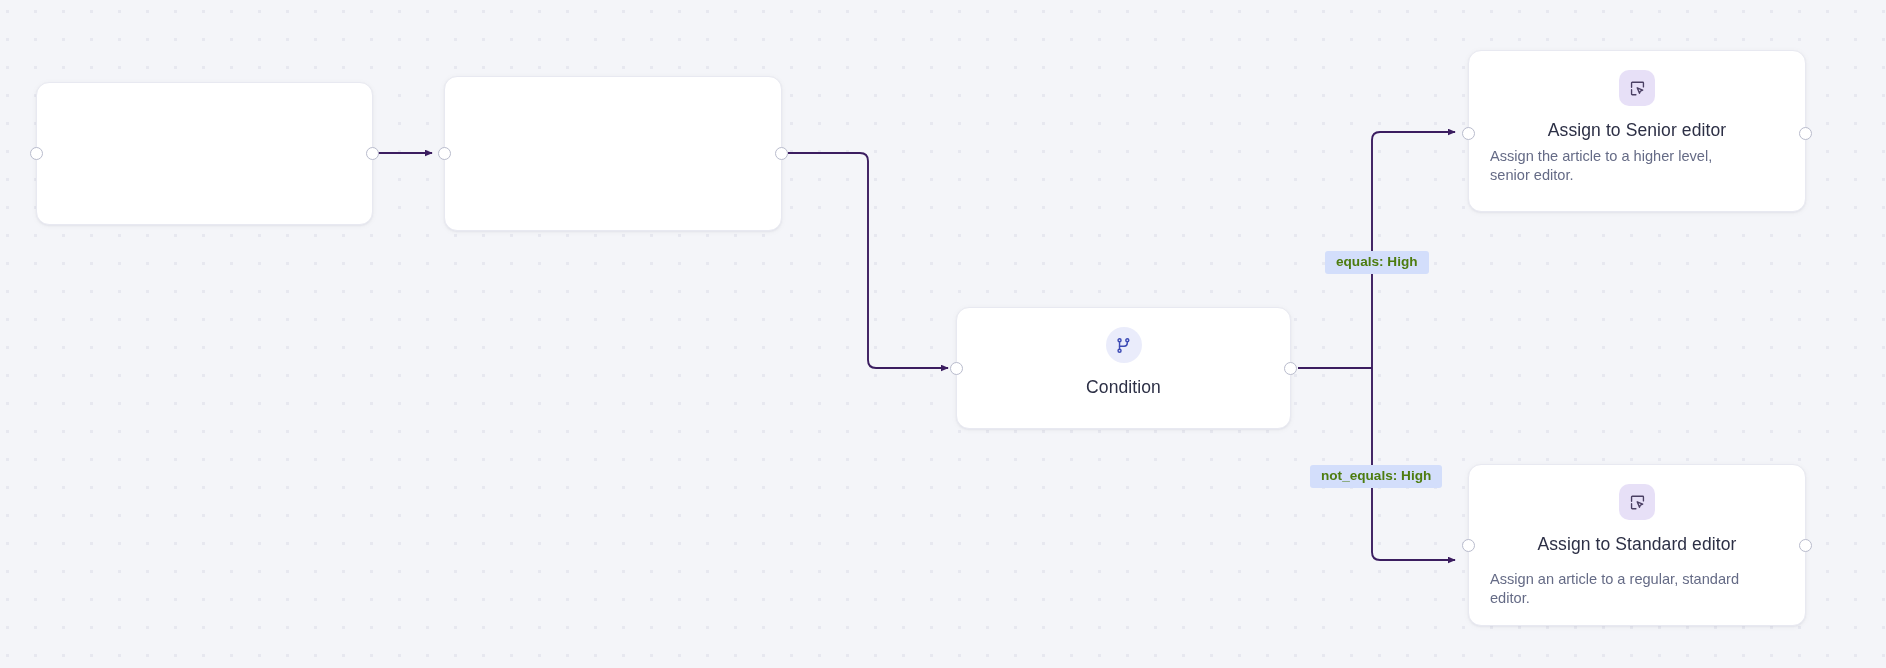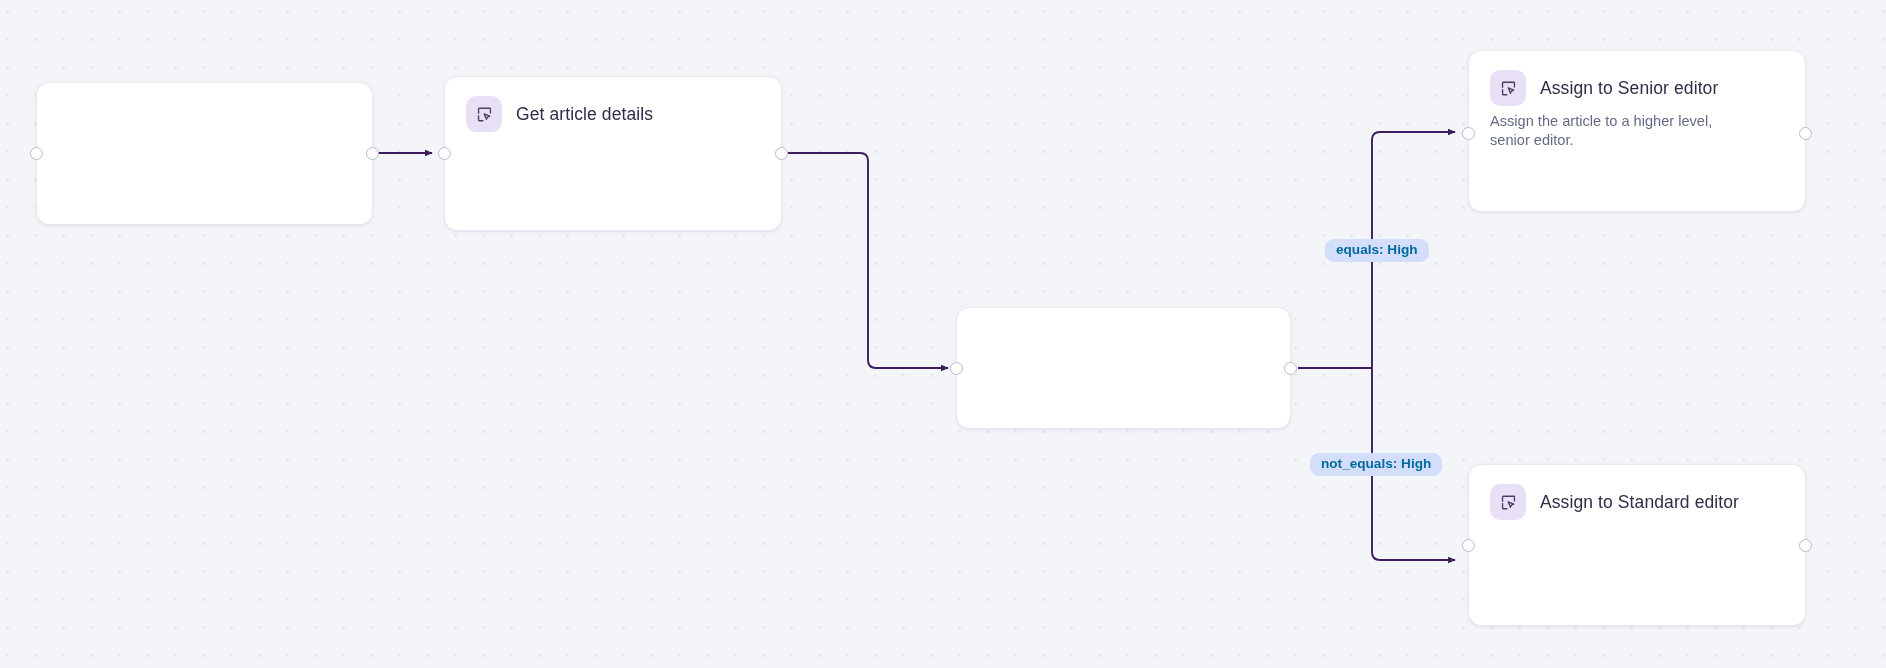--- a/index.html
+++ b/index.html
@@ -41,20 +41,21 @@
     border-radius: 13px;
     box-sizing: border-box;
     box-shadow: 0 1px 2px rgba(24,24,51,.05), 0 1px 6px rgba(24,24,51,.04);
     padding: 19px 21px 20px 21px;
   }
 
   .node-head {
     display: flex;
     align-items: center;
     gap: 14px;
+    flex-direction: column;
   }
 
   .node-icon {
     width: 36px;
     height: 36px;
     flex: 0 0 36px;
     display: flex;
     align-items: center;
     justify-content: center;
   }
@@ -91,27 +92,28 @@
     top: 50%;
     margin-top: -6.5px;
   }
   .port.in  { left: -7px; }
   .port.out { right: -7px; }
 
   
   .edge-label {
     position: absolute;
     background: #d3defb;
-    color: #0369a1;
+    color: #4d7c0f;
     font-size: 13.6px;
     font-weight: bold;
-    border-radius: 9px;
+    border-radius: 3px;
     padding: 4px 11px 5px 11px;
     white-space: nowrap;
     line-height: 1;
+    margin-top: 12px;
   }
 </style>
 </head>
 <body>
 
 <div id="canvas">
 
   <svg id="edges" viewBox="0 0 1886 668" width="1886" height="668">
     <defs>
       <marker id="arrow" markerWidth="9" markerHeight="9" refX="7.2" refY="3.4" orient="auto" markerUnits="userSpaceOnUse">
@@ -135,35 +137,37 @@
   <div class="edge-label" style="left:1310px; top:453px;">not_equals: High</div>
 
   <div class="node" style="left:36px; top:82px; width:337px; height:143px;">
     <div class="port in"></div>
     <div class="port out"></div>
   </div>
 
   <div class="node" style="left:444px; top:76px; width:338px; height:155px;">
     <div class="port in"></div>
     <div class="port out"></div>
-    <div class="node-head">
-      <span class="node-icon rounded icon-purple">
-        <svg width="19" height="19" viewBox="0 0 24 24" fill="none" stroke="#4a3f63" stroke-width="1.7" stroke-linecap="round" stroke-linejoin="round">
-          <path d="M4.5 10.5 V5 a.9.9 0 0 1 .9-.9 h13.2 a.9.9 0 0 1 .9.9 v5"></path>
-          <path d="M4.5 13.5 V19 a.9.9 0 0 0 .9.9 h4.6"></path>
-          <path d="M11.6 11.1 l7 2.9 l-2.9 1.2 l-1.2 2.9 z"></path>
-        </svg>
-      </span>
-      <span class="node-title">Get article details</span>
-    </div>
   </div>
 
   <div class="node" style="left:956px; top:307px; width:335px; height:122px;">
     <div class="port in"></div>
     <div class="port out"></div>
+    <div class="node-head">
+      <span class="node-icon circle icon-blue">
+        <svg width="19" height="19" viewBox="0 0 24 24" fill="none" stroke="#3d4bb5" stroke-width="1.8" stroke-linecap="round" stroke-linejoin="round">
+          <circle cx="7" cy="5.4" r="1.9"></circle>
+          <circle cx="16.8" cy="5.4" r="1.9"></circle>
+          <circle cx="7" cy="18.6" r="1.9"></circle>
+          <path d="M7 7.3 V16.7"></path>
+          <path d="M16.8 7.3 v1.6 a4 4 0 0 1-4 4 H7"></path>
+        </svg>
+      </span>
+      <span class="node-title">Condition</span>
+    </div>
   </div>
 
   <div class="node" style="left:1468px; top:50px; width:338px; height:162px;">
     <div class="port in" style="top:82px;"></div>
     <div class="port out" style="top:82px;"></div>
     <div class="node-head">
       <span class="node-icon rounded icon-purple">
         <svg width="19" height="19" viewBox="0 0 24 24" fill="none" stroke="#4a3f63" stroke-width="1.7" stroke-linecap="round" stroke-linejoin="round">
           <path d="M4.5 10.5 V5 a.9.9 0 0 1 .9-.9 h13.2 a.9.9 0 0 1 .9.9 v5"></path>
           <path d="M4.5 13.5 V19 a.9.9 0 0 0 .9.9 h4.6"></path>
@@ -181,15 +185,16 @@
     <div class="node-head">
       <span class="node-icon rounded icon-purple">
         <svg width="19" height="19" viewBox="0 0 24 24" fill="none" stroke="#4a3f63" stroke-width="1.7" stroke-linecap="round" stroke-linejoin="round">
           <path d="M4.5 10.5 V5 a.9.9 0 0 1 .9-.9 h13.2 a.9.9 0 0 1 .9.9 v5"></path>
           <path d="M4.5 13.5 V19 a.9.9 0 0 0 .9.9 h4.6"></path>
           <path d="M11.6 11.1 l7 2.9 l-2.9 1.2 l-1.2 2.9 z"></path>
         </svg>
       </span>
       <span class="node-title">Assign to Standard editor</span>
     </div>
+    <div class="node-desc" style="width:282px;">Assign an article to a regular, standard editor.</div>
   </div>
 
 </div>
 
 </body></html>

